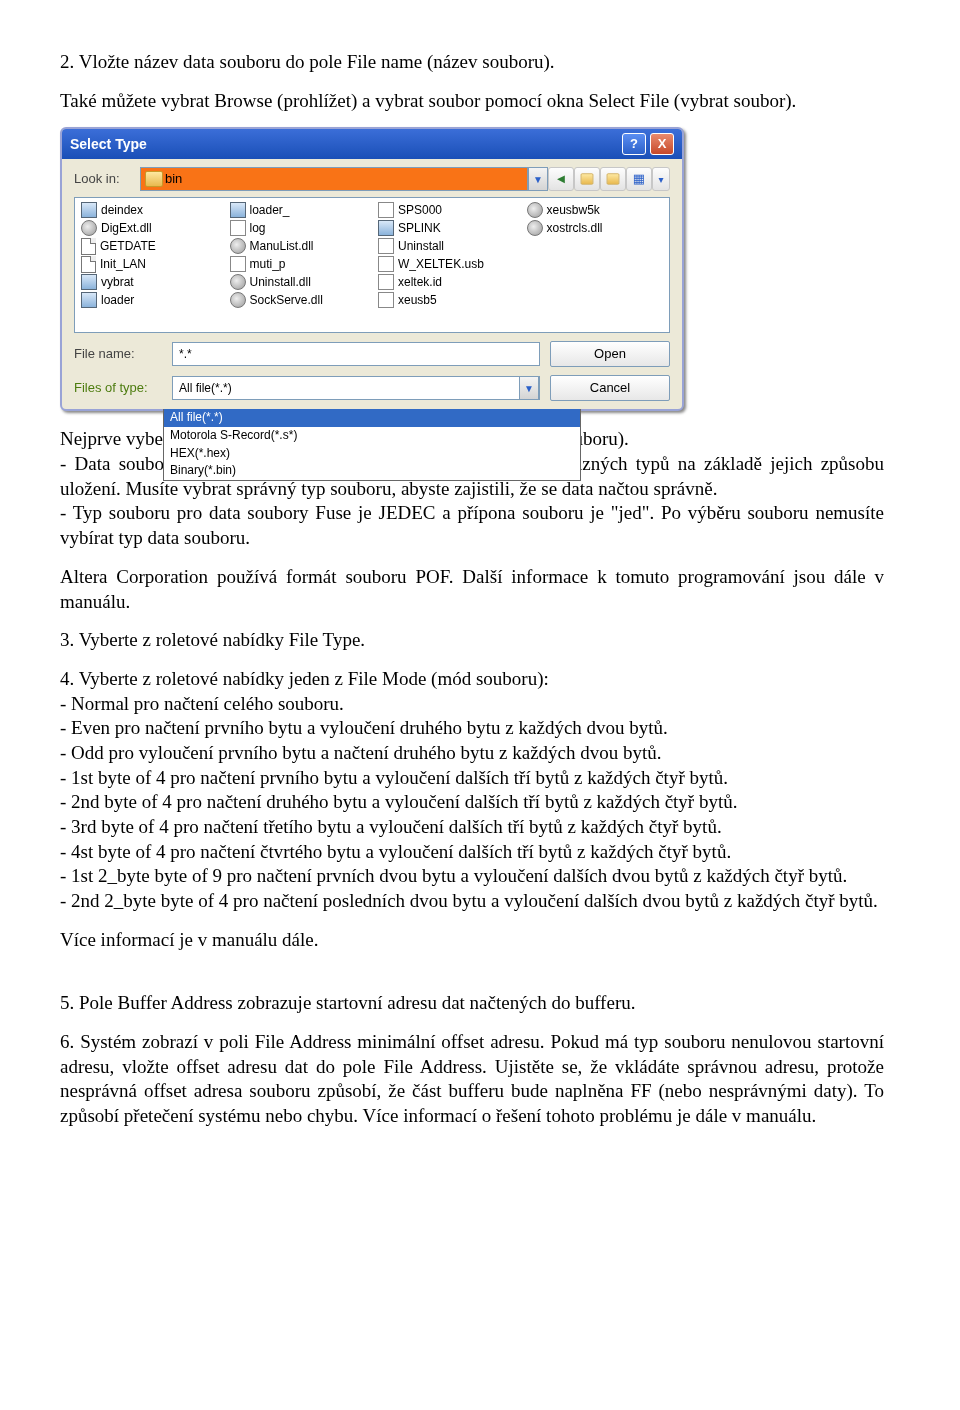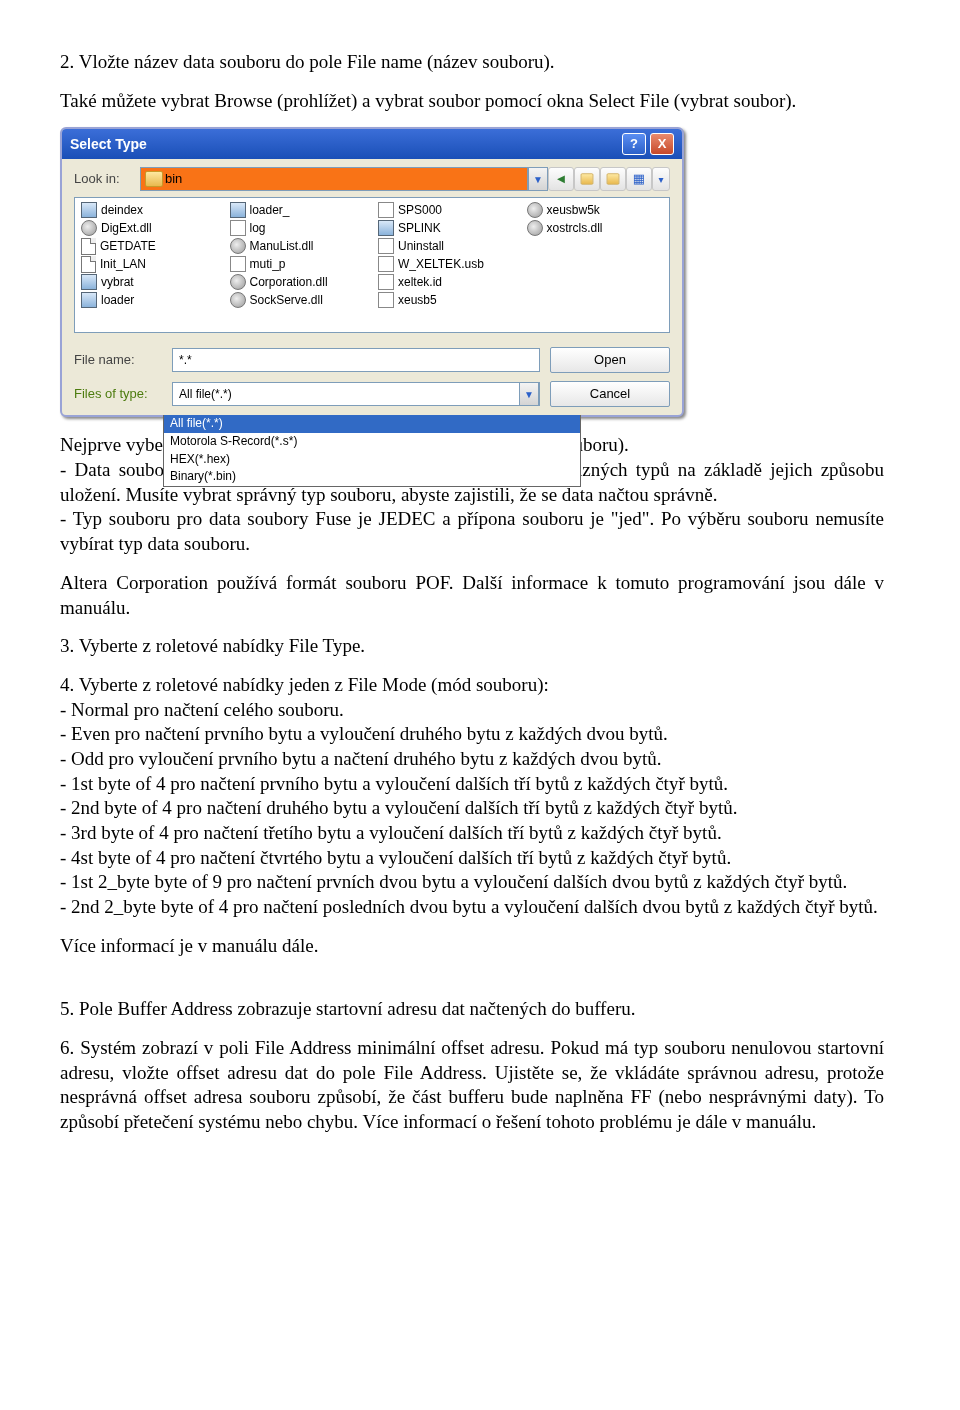--- a/index.html
+++ b/index.html
@@ -65,21 +65,21 @@
   }
   .file-cols { display: flex; height: 100%; }
   .col { flex: 1; padding: 3px 6px; }
   .file-item { display: flex; align-items: center; gap: 4px; height: 18px; font-size: 12px; }
   .ico-file { width: 14px; height: 14px; border: 1px solid #888; background: #fff; }
   .ico-page { width: 13px; height: 15px; border: 1px solid #777; background: #fff; position: relative; }
   .ico-page::after { content: ""; position: absolute; right: -1px; top: -1px; width: 5px; height: 5px; background: #eee; border-left: 1px solid #777; border-bottom: 1px solid #777; }
   .ico-gear { width: 14px; height: 14px; border-radius: 50%; background: radial-gradient(circle at 40% 40%, #eee, #999); border: 1px solid #777; }
   .ico-box { width: 14px; height: 14px; background: linear-gradient(#d9e8f8, #8bb3db); border: 1px solid #567; }
   .bottom {
-    padding: 14px 12px 8px 12px; display: grid;
+    padding: 8px 12px 8px 12px; display: grid;
     grid-template-columns: 88px 1fr 120px; gap: 8px 10px; align-items: center;
   }
   .text-field {
     background: #fff; border: 1px solid #7e9db9; height: 22px;
     display: flex; align-items: center; padding: 0 6px; font-size: 12px;
   }
   .text-field.dd { padding-right: 0; }
   .btn {
     height: 24px; border: 1px solid #7e9db9; border-radius: 2px;
     background: linear-gradient(#fff, #e7e7e7);
@@ -171,21 +171,21 @@
             <div class="file-item">
               <span class="ico-gear"></span>
               <span>ManuList.dll</span>
             </div>
             <div class="file-item">
               <span class="ico-file"></span>
               <span>muti_p</span>
             </div>
             <div class="file-item">
               <span class="ico-gear"></span>
-              <span>Corporation.dll</span>
+              <span>Uninstall.dll</span>
             </div>
             <div class="file-item">
               <span class="ico-gear"></span>
               <span>SockServe.dll</span>
             </div>
           </div>
           <div class="col">
             <div class="file-item">
               <span class="ico-file"></span>
               <span>SPS000</span>

